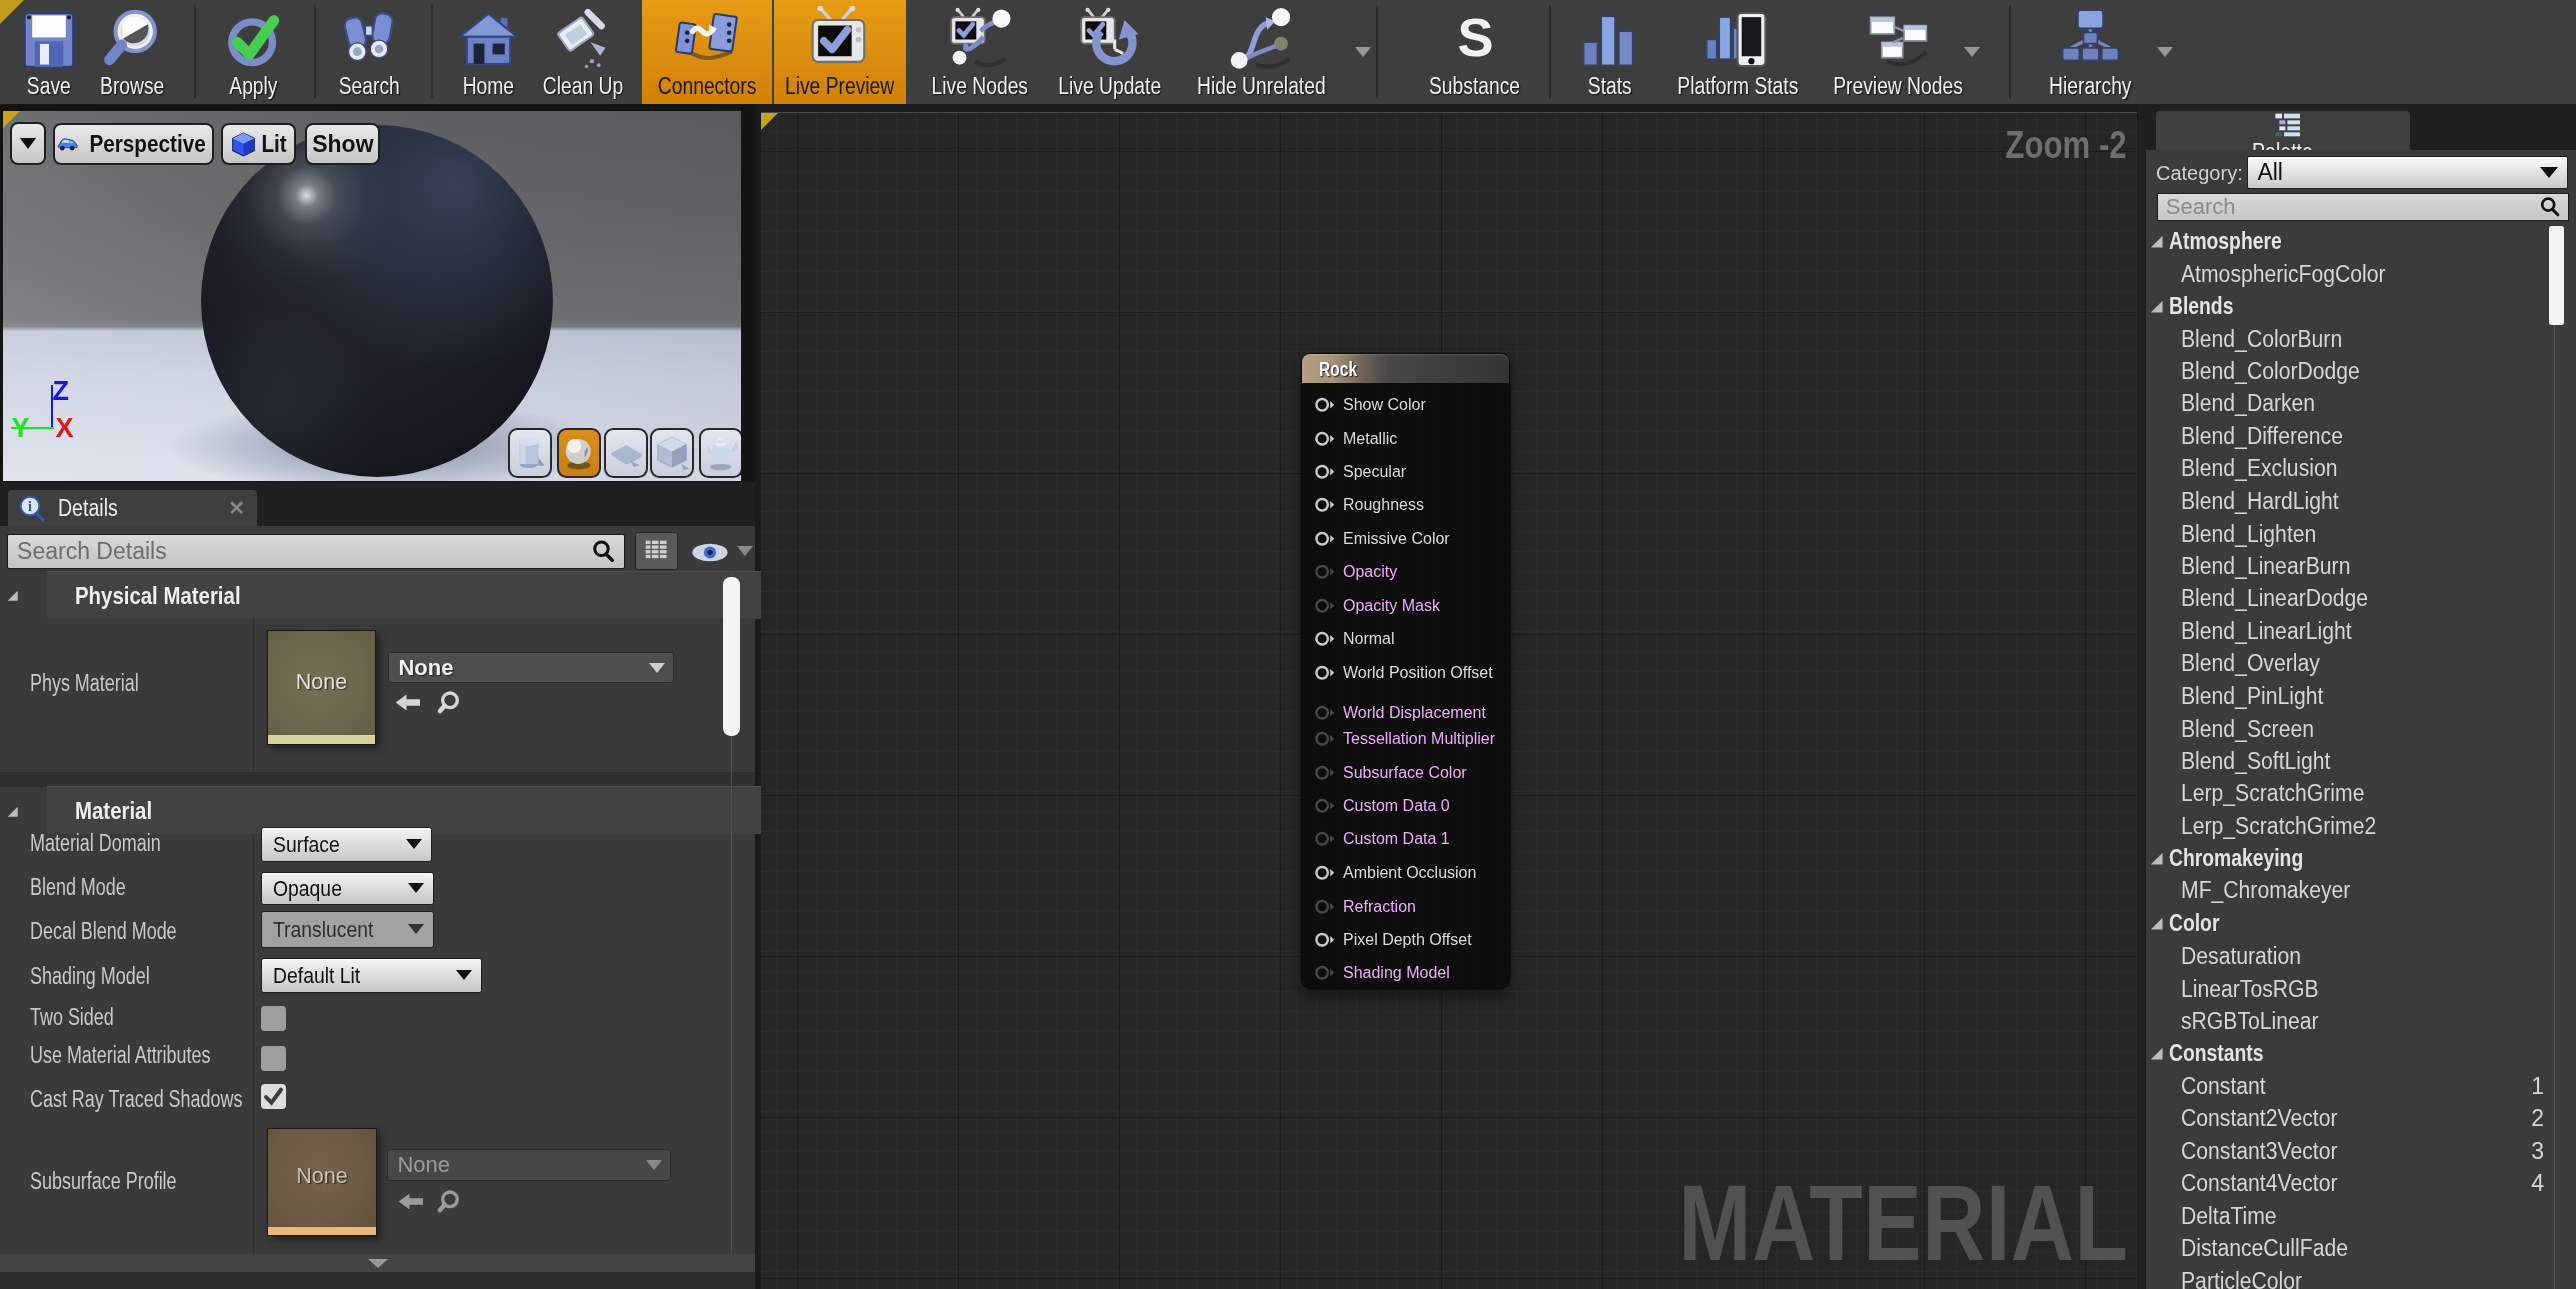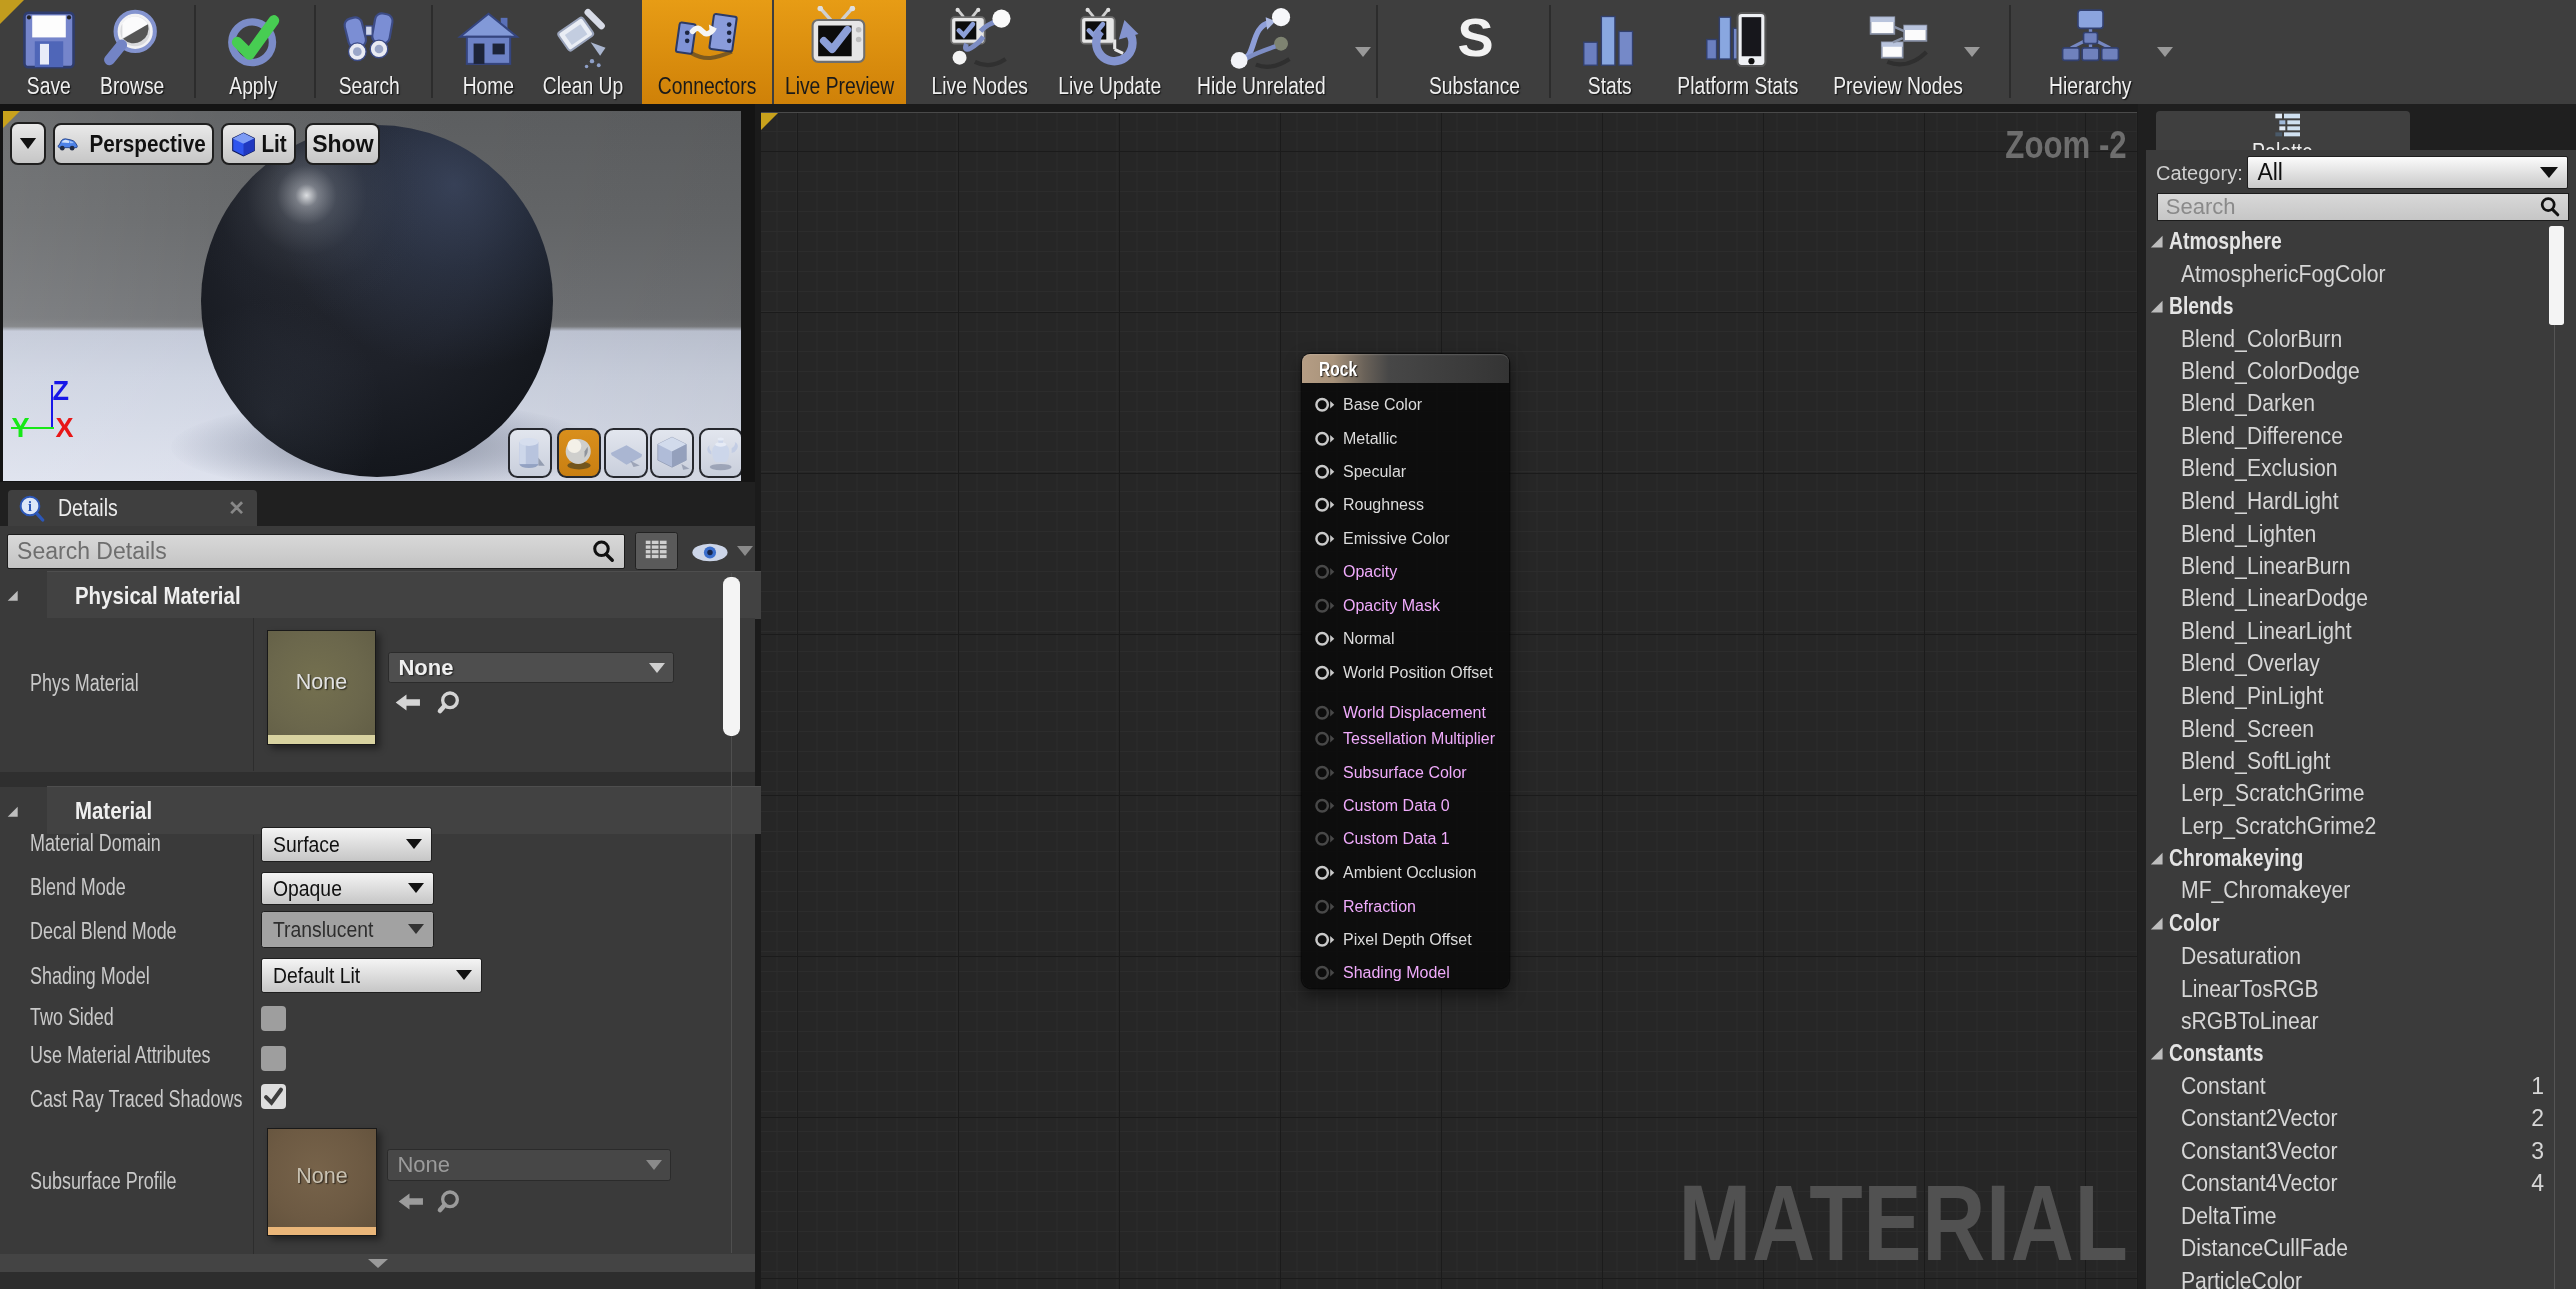--- a/index.html
+++ b/index.html
@@ -512,21 +512,21 @@
 <div id="wmark">MATERIAL</div>
 <div id="node">
       <div id="nhead">
         <span>Rock</span>
       </div>
 <div class="pin" style="top:34px;">
         <svg width="23" height="17.5" viewBox="0 0 34 26">
           <circle cx="12" cy="13" r="8.5" fill="#0d0d0d" stroke="#c9c9c9" stroke-width="3.6"></circle>
           <path d="M24 7.5 L30 13 L24 18.5 Z" fill="#c9c9c9"></path>
         </svg>
-        <span class="pt">Base Color</span>
+        <span class="pt">Show Color</span>
       </div>
 <div class="pin" style="top:68px;">
         <svg width="23" height="17.5" viewBox="0 0 34 26">
           <circle cx="12" cy="13" r="8.5" fill="#0d0d0d" stroke="#c9c9c9" stroke-width="3.6"></circle>
           <path d="M24 7.5 L30 13 L24 18.5 Z" fill="#c9c9c9"></path>
         </svg>
         <span class="pt">Metallic</span>
       </div>
 <div class="pin" style="top:101px;">
         <svg width="23" height="17.5" viewBox="0 0 34 26">

